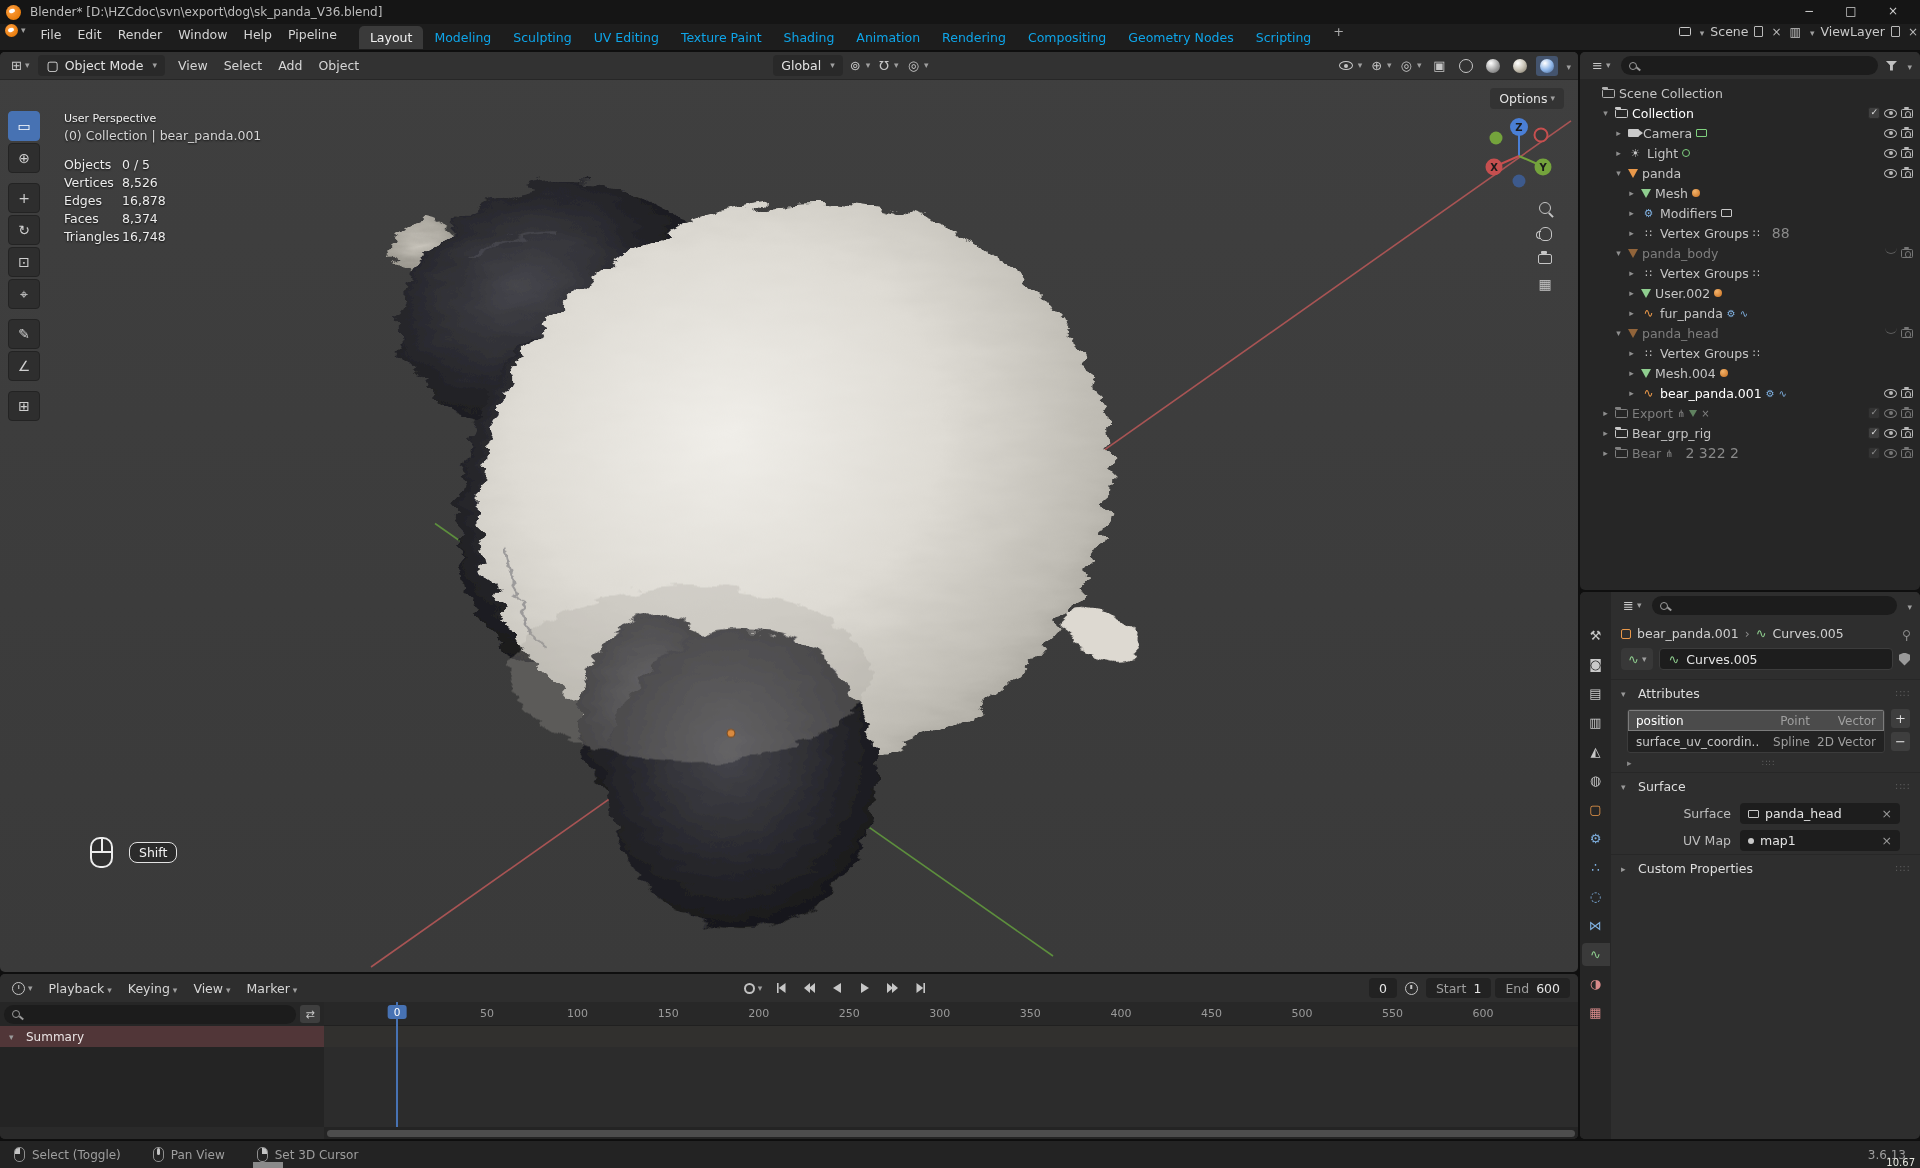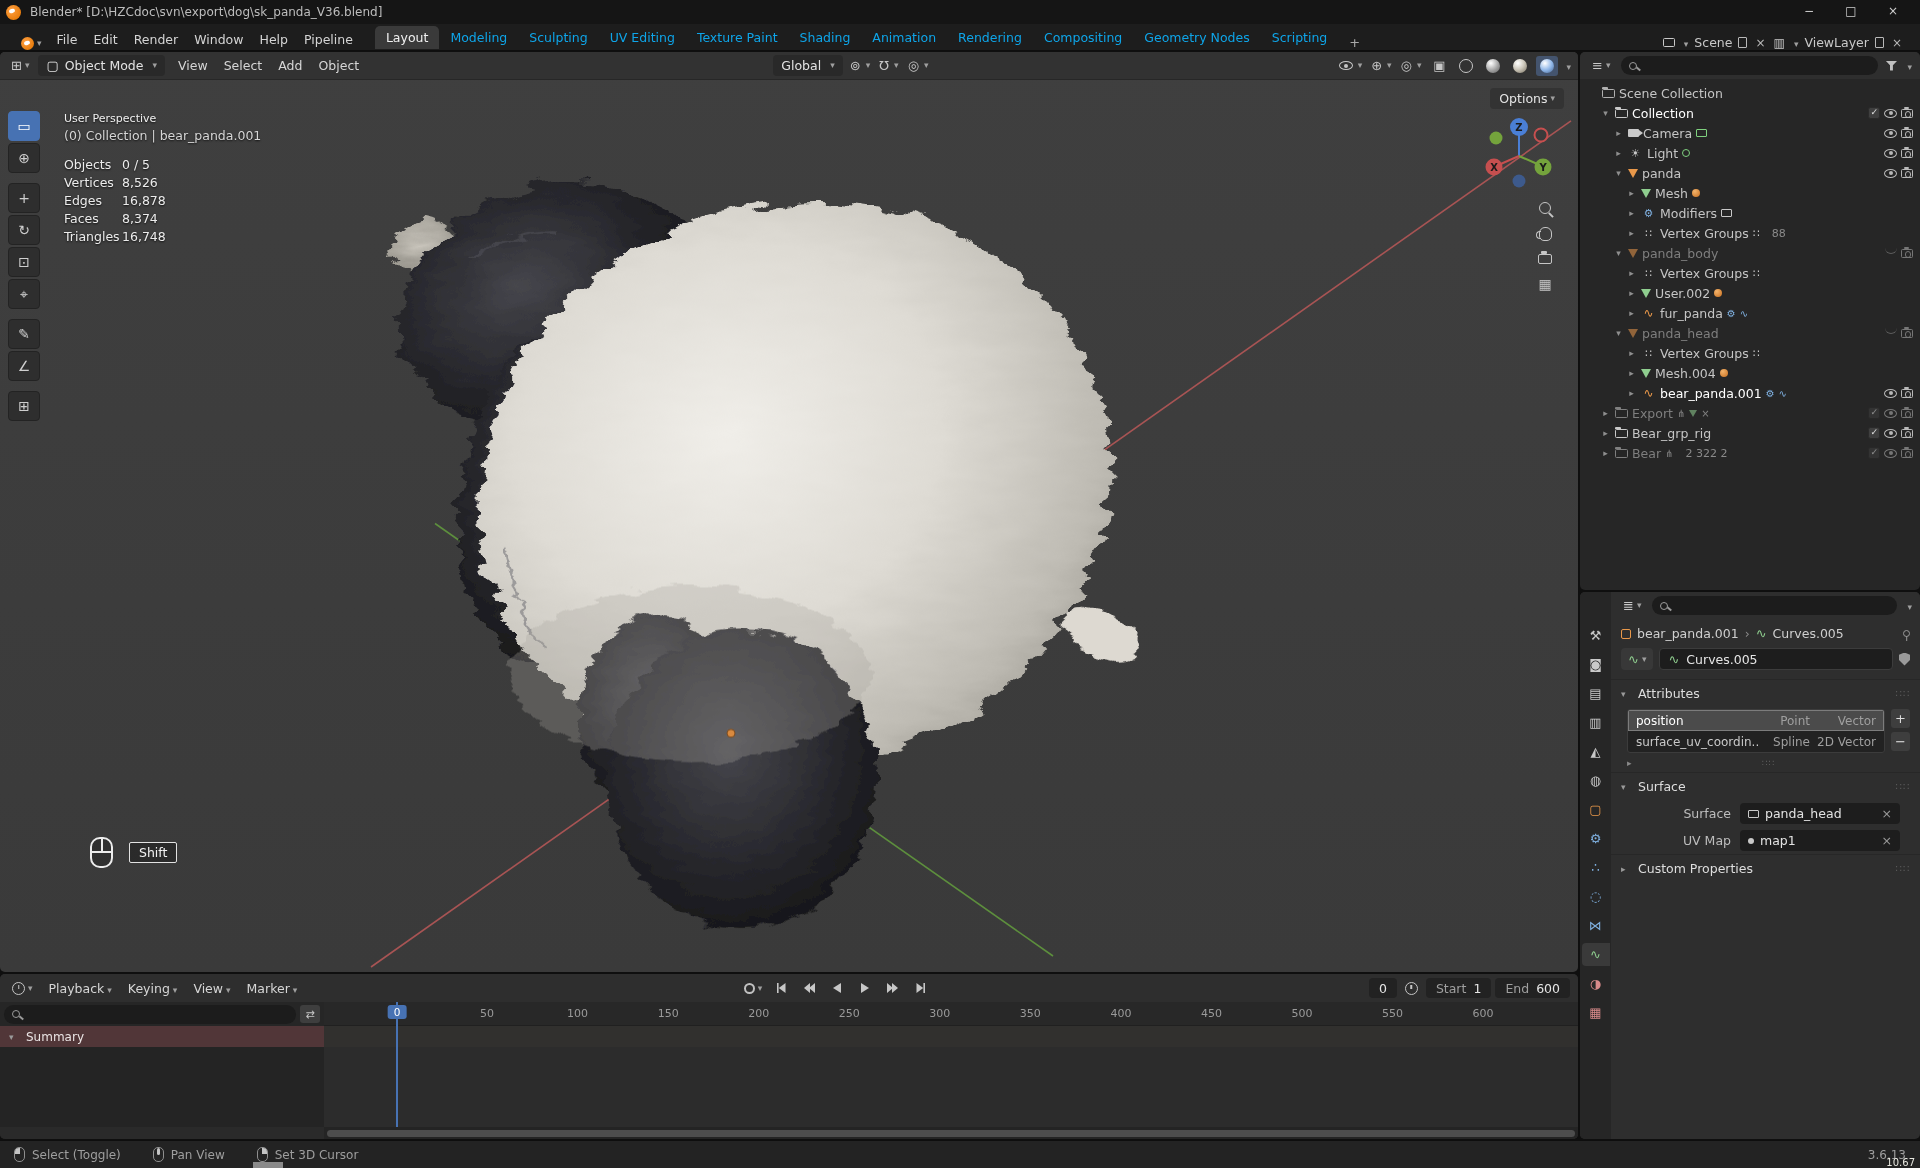--- a/index.html
+++ b/index.html
@@ -13,21 +13,21 @@
 
   
   .titlebar{height:24px;display:flex;align-items:center;background:#151515;padding:0 6px;gap:9px}
   .blogo{width:15px;height:15px;border-radius:50%;background:radial-gradient(circle at 35% 35%,#ffa043,#e87d0d 72%);position:relative;flex:none}
   .blogo::after{content:"";position:absolute;width:6px;height:4px;border-radius:50%;background:#fff;left:3px;top:4px;transform:rotate(-20deg)}
   .wtitle{font-size:12px;color:#bdbdbd;white-space:nowrap}
   .winbtns{margin-left:auto;display:flex}
   .wbtn{width:42px;height:24px;text-align:center;line-height:23px;color:#cfcfcf;font-size:12px}
 
   
-  .topbar{height:27px;background:#1d1d1d;display:flex;align-items:flex-end;padding:0 16px;gap:2px;border-bottom:1px solid #0e0e0e}
+  .topbar{height:27px;background:#1d1d1d;display:flex;align-items:flex-start;padding:0 0;gap:2px;border-bottom:1px solid #0e0e0e}
   .tb-app{display:flex;align-items:center;padding:0 5px}
   .blogo.sm{width:13px;height:13px}
   .menu{padding:3px 8px;color:#d4d4d4}
   .tabs{display:flex;align-items:center;margin-left:12px;height:100%}
   .tab{padding:4px 11px;color:#0ea5e9;border-radius:5px 5px 0 0;white-space:nowrap}
   .tab.active{background:#3a3a3a;color:#f0f0f0}
   .tab-add{color:#a9a9a9;padding:0 9px;font-size:13px}
   .tb-right{margin-left:auto;display:flex;align-items:center;gap:6px;color:#c9c9c9}
   .ic-screen{width:12px;height:9px;border:1.3px solid #c9c9c9;border-radius:1.5px}
   .ic-doc{width:9px;height:11px;border:1.2px solid #b9b9b9;border-radius:1px}
@@ -82,39 +82,39 @@
   .n-hand{width:13px;height:14px;border:1.6px solid #c6c6c6;border-radius:6px 6px 5px 5px;position:relative}
   .n-hand::after{content:"";position:absolute;left:-4px;bottom:1px;width:4px;height:6px;border:1.6px solid #c6c6c6;border-right:none;border-radius:4px 0 0 4px}
   .n-cam{width:14px;height:10px;border:1.6px solid #c6c6c6;border-radius:2px;position:relative}
   .n-cam::before{content:"";position:absolute;top:-4px;left:2px;width:6px;height:3px;background:#c6c6c6;border-radius:1px}
   .n-grid{font-size:14px;line-height:1}
 
   .hints{position:absolute;left:90px;bottom:104px;display:flex;align-items:center;gap:16px;z-index:5}
   .mouse{width:23px;height:31px;border:2px solid #ececec;border-radius:10px;position:relative;background:rgba(15,15,15,.25)}
   .mouse::before{content:"";position:absolute;left:50%;top:0;width:2px;height:12px;background:#ececec;transform:translateX(-50%)}
   .mouse::after{content:"";position:absolute;top:12px;left:0;right:0;height:2px;background:#ececec}
-  .key-badge{border:1.6px solid #e2e2e2;border-radius:2px;padding:2px 9px;color:#f2f2f2;background:rgba(15,15,15,.35);font-size:12.5px}
+  .key-badge{border:1.6px solid #e2e2e2;border-radius:8px;padding:2px 9px;color:#f2f2f2;background:rgba(15,15,15,.35);font-size:12.5px}
 
   
   .outliner{height:538px;background:#262626;border-radius:5px;overflow:hidden;display:flex;flex-direction:column}
   .panel-header{height:27px;background:#2e2e2e;display:flex;align-items:center;gap:7px;padding:0 8px;flex:none}
   .search-pill{flex:1;height:19px;background:#1c1c1c;border-radius:10px;display:flex;align-items:center;gap:6px;padding:0 8px;min-width:0}
   .ic-search{width:8px;height:8px;border:1.5px solid #9a9a9a;border-radius:50%;position:relative;flex:none}
   .ic-search::after{content:"";width:5px;height:1.5px;background:#9a9a9a;position:absolute;right:-5px;bottom:-1px;transform:rotate(40deg)}
   .ic-funnel{width:12px;height:10px;background:#c0c0c0;clip-path:polygon(0 0,100% 0,62% 48%,62% 100%,38% 100%,38% 48%)}
   .out-rows{flex:1;padding:4px 3px;font-size:12.5px;overflow:hidden}
   .out-row{display:flex;align-items:center;height:20px;gap:4px;padding-right:4px}
   .exp{width:11px;color:#8f8f8f;font-size:9px;text-align:center;flex:none}
   .oicon{width:15px;justify-content:center;flex:none}
   .olabel{color:#c5c5c5;white-space:nowrap}
   .out-row.sel .olabel{color:#ffffff}
   .out-row.dim .olabel{color:#7e7e7e}
   .out-row.dim .oicon,.out-row.dim .obadge,.out-row.dim .slot{opacity:.55}
   .obadge{justify-content:center}
-  .obt{font-size:11px;color:#8a8a8a;white-space:nowrap}
+  .obt{font-size:14px;color:#8a8a8a;white-space:nowrap}
   .ofill{flex:1}
   .slot{width:17px;justify-content:center;flex:none}
 
   .o-scenecol,.o-collection{width:13px;height:9px;border:1.2px solid #c9c9c9;border-radius:1.5px;position:relative}
   .o-scenecol{border-color:#b0b0b0}
   .o-scenecol::before,.o-collection::before{content:"";position:absolute;top:-3px;left:-1px;width:6px;height:2.5px;background:#c9c9c9;border-radius:1px 1px 0 0}
   .o-scenecol::before{background:#b0b0b0}
   .o-camera{width:11px;height:8px;background:#c9c9c9;border-radius:1px;position:relative}
   .o-camera::before{content:"";position:absolute;right:-4px;top:1px;border-top:3px solid transparent;border-bottom:3px solid transparent;border-left:4px solid #c9c9c9}
   .o-light::before{content:"☀";font-size:11px;color:#c9c9c9}

